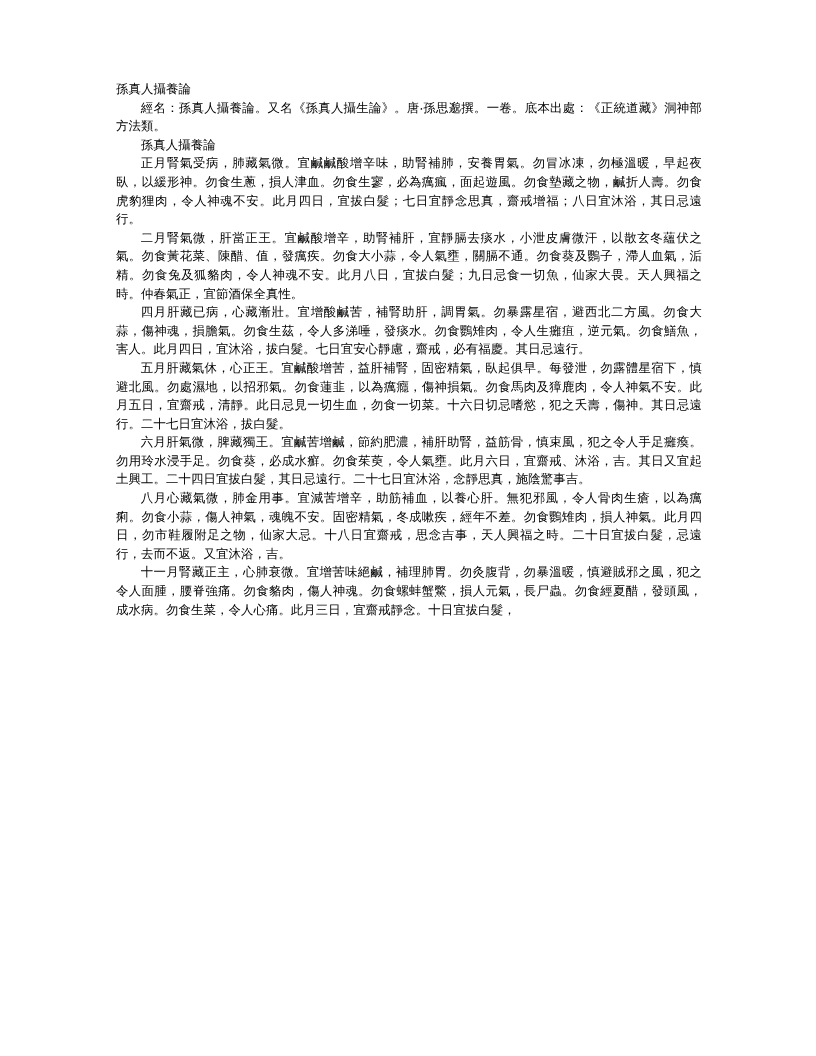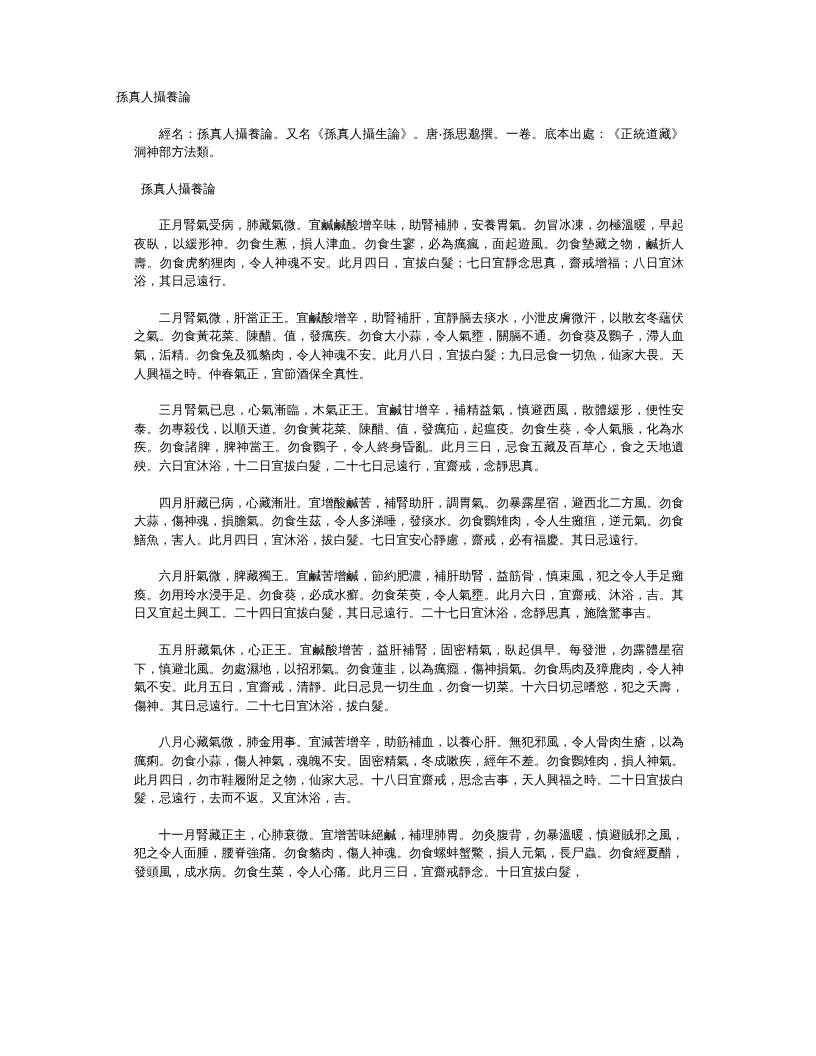--- a/index.html
+++ b/index.html
@@ -17,37 +17,37 @@
     width: 816px;
     height: 1056px;
     margin: 0 auto;
     background: #ffffff;
     box-sizing: border-box;
     overflow: hidden;
   }
   .text-column {
     position: absolute;
     left: 116px;
-    top: 88px;
+    top: 80px;
     width: 586px;
   }
   .doc-title {
     font-size: 12.4px;
     line-height: 18.6px;
     text-align: justify;
     text-justify: inter-ideograph;
     margin: 0;
     letter-spacing: 0.1px;
   }
   .para {
     font-size: 12.4px;
     line-height: 18.6px;
     text-align: justify;
     text-justify: inter-ideograph;
-    margin: 18px;
+    margin: 0;
     text-indent: 2em;
     letter-spacing: 0.1px;
     word-break: break-all;
   }
   .section-heading {
     font-size: 12.4px;
     line-height: 18.6px;
     margin: 0;
     text-indent: 2em;
     letter-spacing: 0.1px;
@@ -60,21 +60,20 @@
   <div class="text-column">
 
     <p class="doc-title">孫真人攝養論</p>
 
     <p class="para">經名：孫真人攝養論。又名《孫真人攝生論》。唐‧孫思邈撰。一卷。底本出處：《正統道藏》洞神部方法類。</p>
 
     <p class="section-heading">孫真人攝養論</p>
 
     <p class="para">正月腎氣受病，肺藏氣微。宜鹹鹹酸增辛味，助腎補肺，安養胃氣。勿冒冰凍，勿極溫暖，早起夜臥，以緩形神。勿食生蔥，損人津血。勿食生寥，必為癘瘋，面起遊風。勿食墊藏之物，鹹折人壽。勿食虎豹狸肉，令人神魂不安。此月四日，宜拔白髮；七日宜靜念思真，齋戒增福；八日宜沐浴，其日忌遠行。</p>
     <p class="para">二月腎氣微，肝當正王。宜鹹酸增辛，助腎補肝，宜靜膈去痰水，小泄皮膚微汗，以散玄冬蘊伏之氣。勿食黃花菜、陳醋、值，發癘疾。勿食大小蒜，令人氣壅，關膈不通。勿食葵及鸚子，滯人血氣，洉精。勿食兔及狐貉肉，令人神魂不安。此月八日，宜拔白髮；九日忌食一切魚，仙家大畏。天人興福之時。仲春氣正，宜節酒保全真性。</p>
-    <p class="para">三月腎氣已息，心氣漸臨，木氣正王。宜鹹甘增辛，補精益氣，慎避西風，散體緩形，便性安泰。勿專殺伐，以順天道。勿食黃花菜、陳醋、值，發癘疝，起瘟疫。勿食生葵，令人氣脹，化為水疾。勿食諸脾，脾神當王。勿食鸚子，令人終身昏亂。此月三日，忌食五藏及百草心，食之天地遺殃。六日宜沐浴，十二日宜拔白髮，二十七日忌遠行，宜齋戒，念靜思真。</p>
     <p class="para">四月肝藏已病，心藏漸壯。宜增酸鹹苦，補腎助肝，調胃氣。勿暴露星宿，避西北二方風。勿食大蒜，傷神魂，損膽氣。勿食生茲，令人多涕唾，發痰水。勿食鸚雉肉，令人生癱疽，逆元氣。勿食鱔魚，害人。此月四日，宜沐浴，拔白髮。七日宜安心靜慮，齋戒，必有福慶。其日忌遠行。</p>
+    <p class="para">五月肝藏氣休，心正王。宜鹹酸增苦，益肝補腎，固密精氣，臥起俱早。每發泄，勿露體星宿下，慎避北風。勿處濕地，以招邪氣。勿食蓮韭，以為癘癮，傷神損氣。勿食馬肉及獐鹿肉，令人神氣不安。此月五日，宜齋戒，清靜。此日忌見一切生血，勿食一切菜。十六日切忌嗜慾，犯之夭壽，傷神。其日忌遠行。二十七日宜沐浴，拔白髮。</p>
     <p class="para">六月肝氣微，脾藏獨王。宜鹹苦增鹹，節約肥濃，補肝助腎，益筋骨，慎束風，犯之令人手足癱瘓。勿用玲水浸手足。勿食葵，必成水癬。勿食茱萸，令人氣壅。此月六日，宜齋戒、沐浴，吉。其日又宜起土興工。二十四日宜拔白髮，其日忌遠行。二十七日宜沐浴，念靜思真，施陰驚事吉。</p>
-    <p class="para">五月肝藏氣休，心正王。宜鹹酸增苦，益肝補腎，固密精氣，臥起俱早。每發泄，勿露體星宿下，慎避北風。勿處濕地，以招邪氣。勿食蓮韭，以為癘癮，傷神損氣。勿食馬肉及獐鹿肉，令人神氣不安。此月五日，宜齋戒，清靜。此日忌見一切生血，勿食一切菜。十六日切忌嗜慾，犯之夭壽，傷神。其日忌遠行。二十七日宜沐浴，拔白髮。</p>
     <p class="para">八月心藏氣微，肺金用事。宜減苦增辛，助筋補血，以養心肝。無犯邪風，令人骨肉生瘡，以為癘痢。勿食小蒜，傷人神氣，魂魄不安。固密精氣，冬成嗽疾，經年不差。勿食鸚雉肉，損人神氣。此月四日，勿市鞋履附足之物，仙家大忌。十八日宜齋戒，思念吉事，天人興福之時。二十日宜拔白髮，忌遠行，去而不返。又宜沐浴，吉。</p>
     <p class="para">十一月腎藏正主，心肺衰微。宜增苦味絕鹹，補理肺胃。勿灸腹背，勿暴溫暖，慎避賊邪之風，犯之令人面腫，腰脊強痛。勿食貉肉，傷人神魂。勿食螺蚌蟹鱉，損人元氣，長尸蟲。勿食經夏醋，發頭風，成水病。勿食生菜，令人心痛。此月三日，宜齋戒靜念。十日宜拔白髮，</p>
 
   </div>
 </div>
 
 </body></html>

